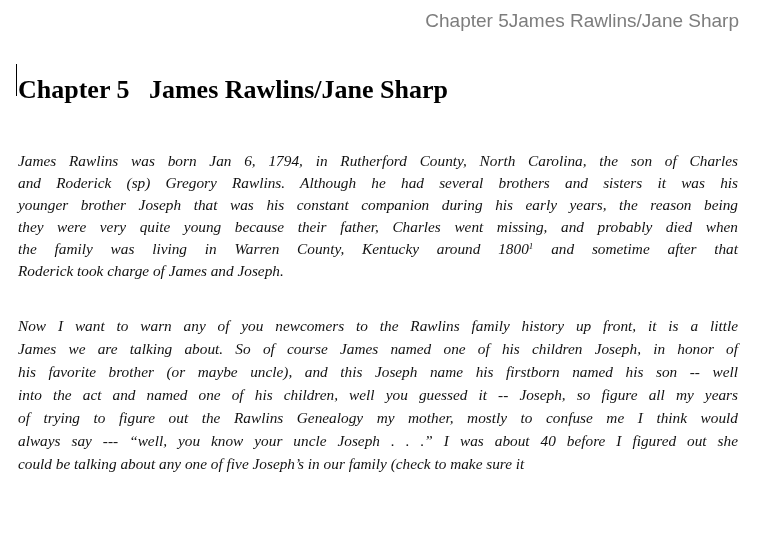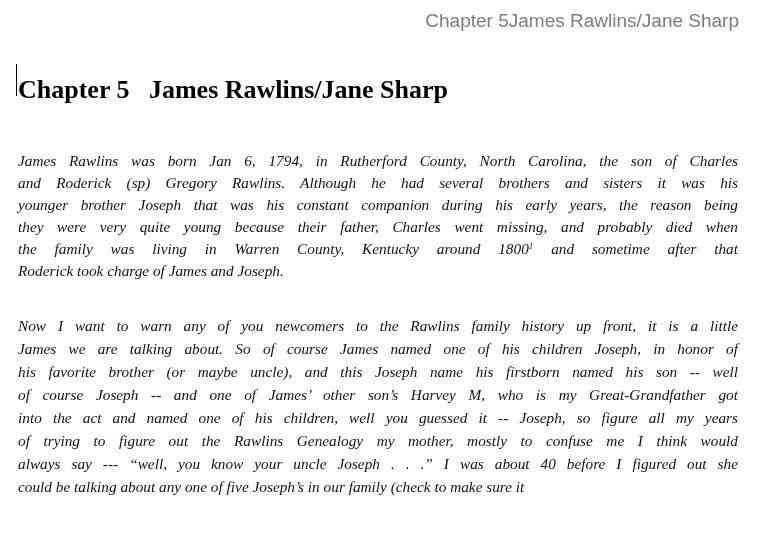--- a/index.html
+++ b/index.html
@@ -48,18 +48,17 @@
   <span class="line">younger brother Joseph that was his constant companion during his early years, the reason being</span>
   <span class="line">they were very quite young because their father, Charles went missing, and probably died when</span>
   <span class="line"><span>the family was living in Warren County, Kentucky around 1800</span><sup>1</sup><span> and sometime after that</span></span>
   <span class="line last">Roderick took charge of James and Joseph.</span>
 </div>
 
 <div class="para p2">
   <span class="line">Now I want to warn any of you newcomers to the Rawlins family history up front, it is a little</span>
   <span class="line">James we are talking about.  So of course James named one of his children Joseph, in honor of</span>
   <span class="line">his favorite brother (or maybe uncle),  and this Joseph name his firstborn named his son -- well</span>
-  <span class="line">of course Joseph -- and one of James’ other son’s Harvey M, who is my Great-Grandfather got</span>
   <span class="line">into the act and named one of his children,  well you guessed it -- Joseph, so figure all my years</span>
   <span class="line">of trying to figure out the Rawlins Genealogy my mother, mostly to confuse me I think would</span>
   <span class="line">always say --- “well, you know your uncle Joseph . . .”  I was about 40 before I figured out she</span>
   <span class="line last">could be talking about any one of five Joseph’s in our family  (check to make sure it</span>
 </div>
 
 </body></html>

